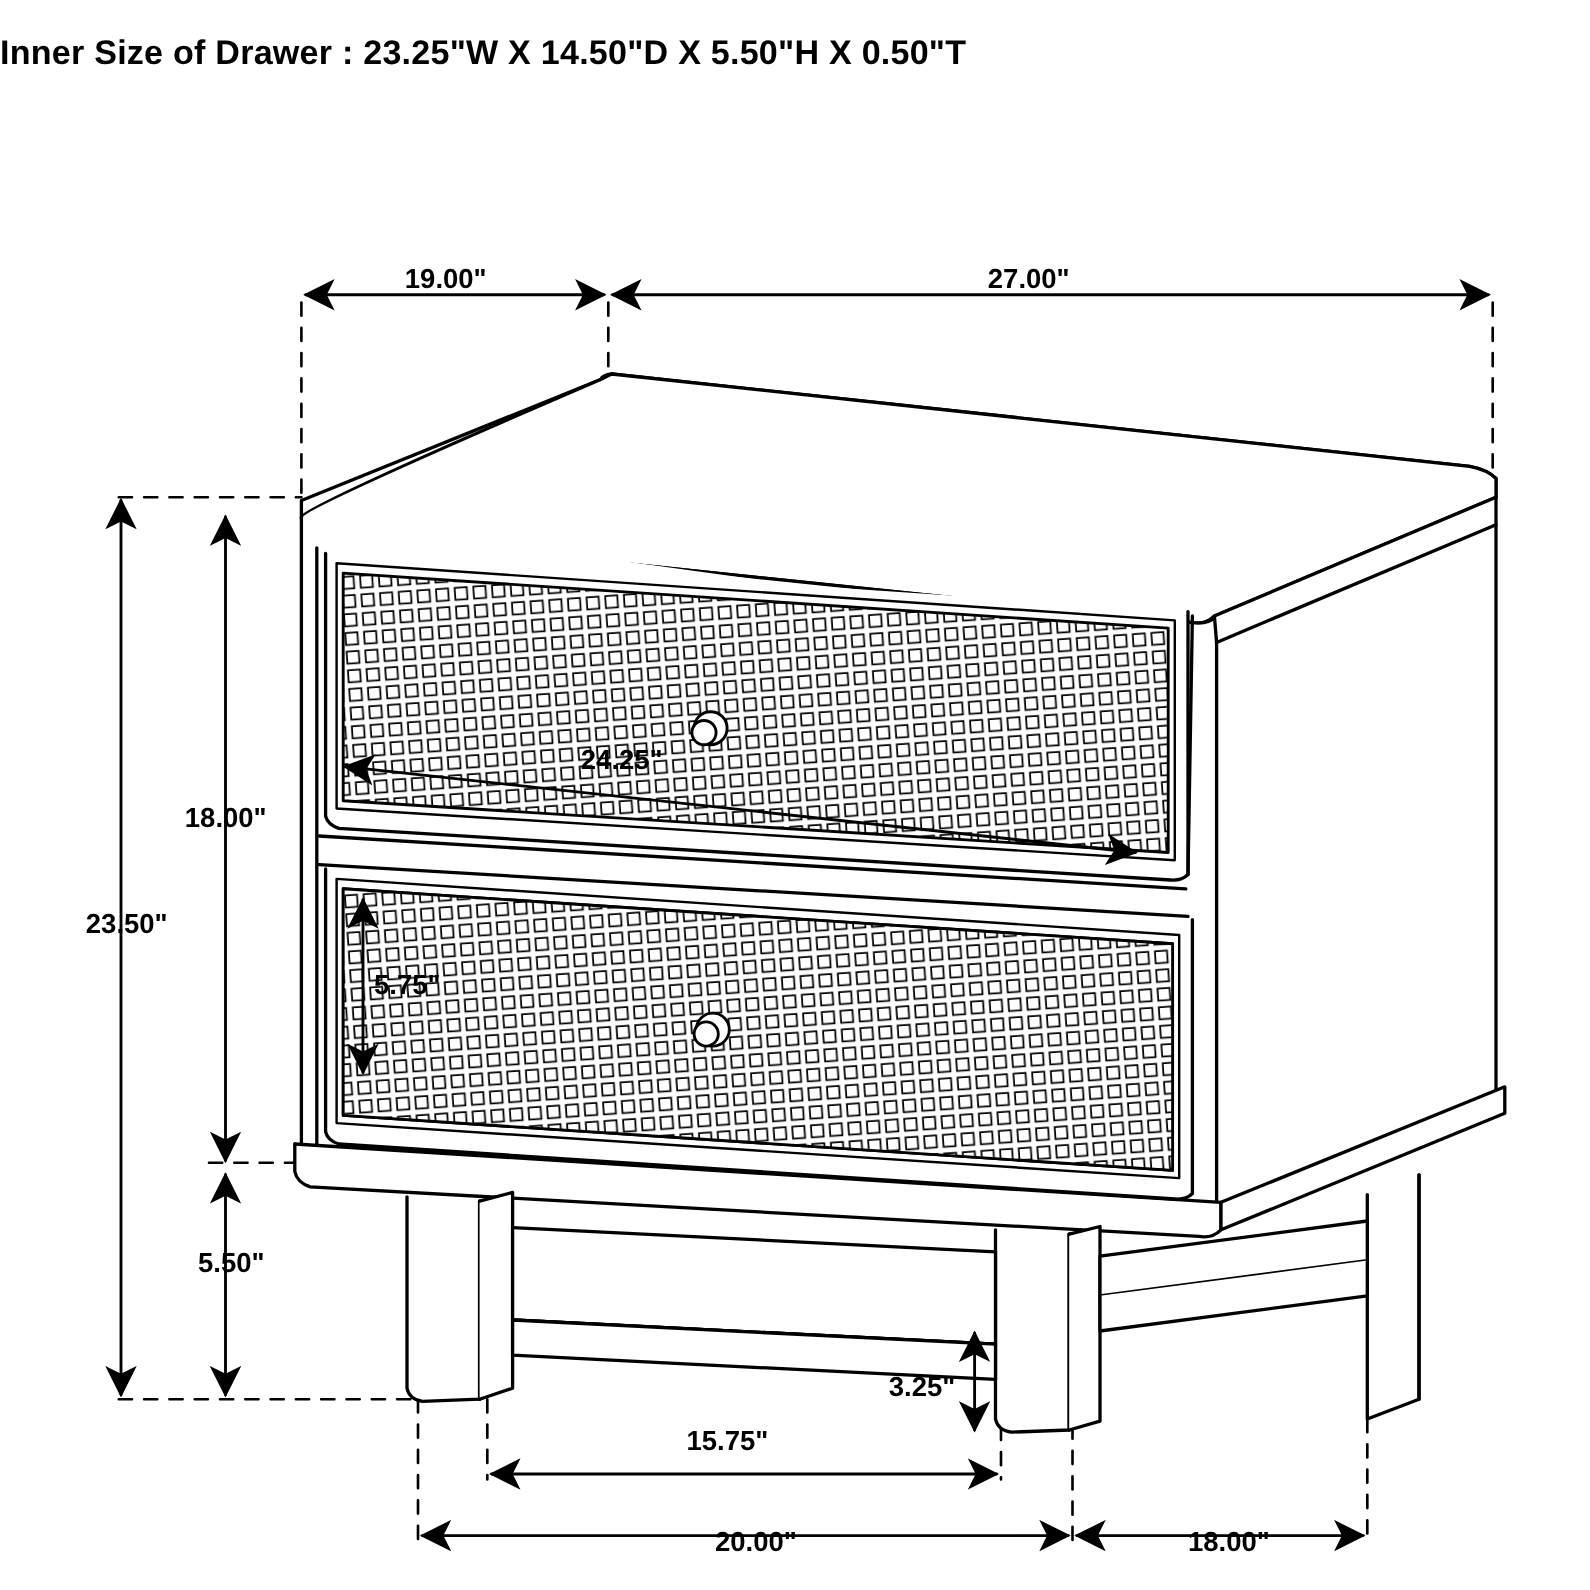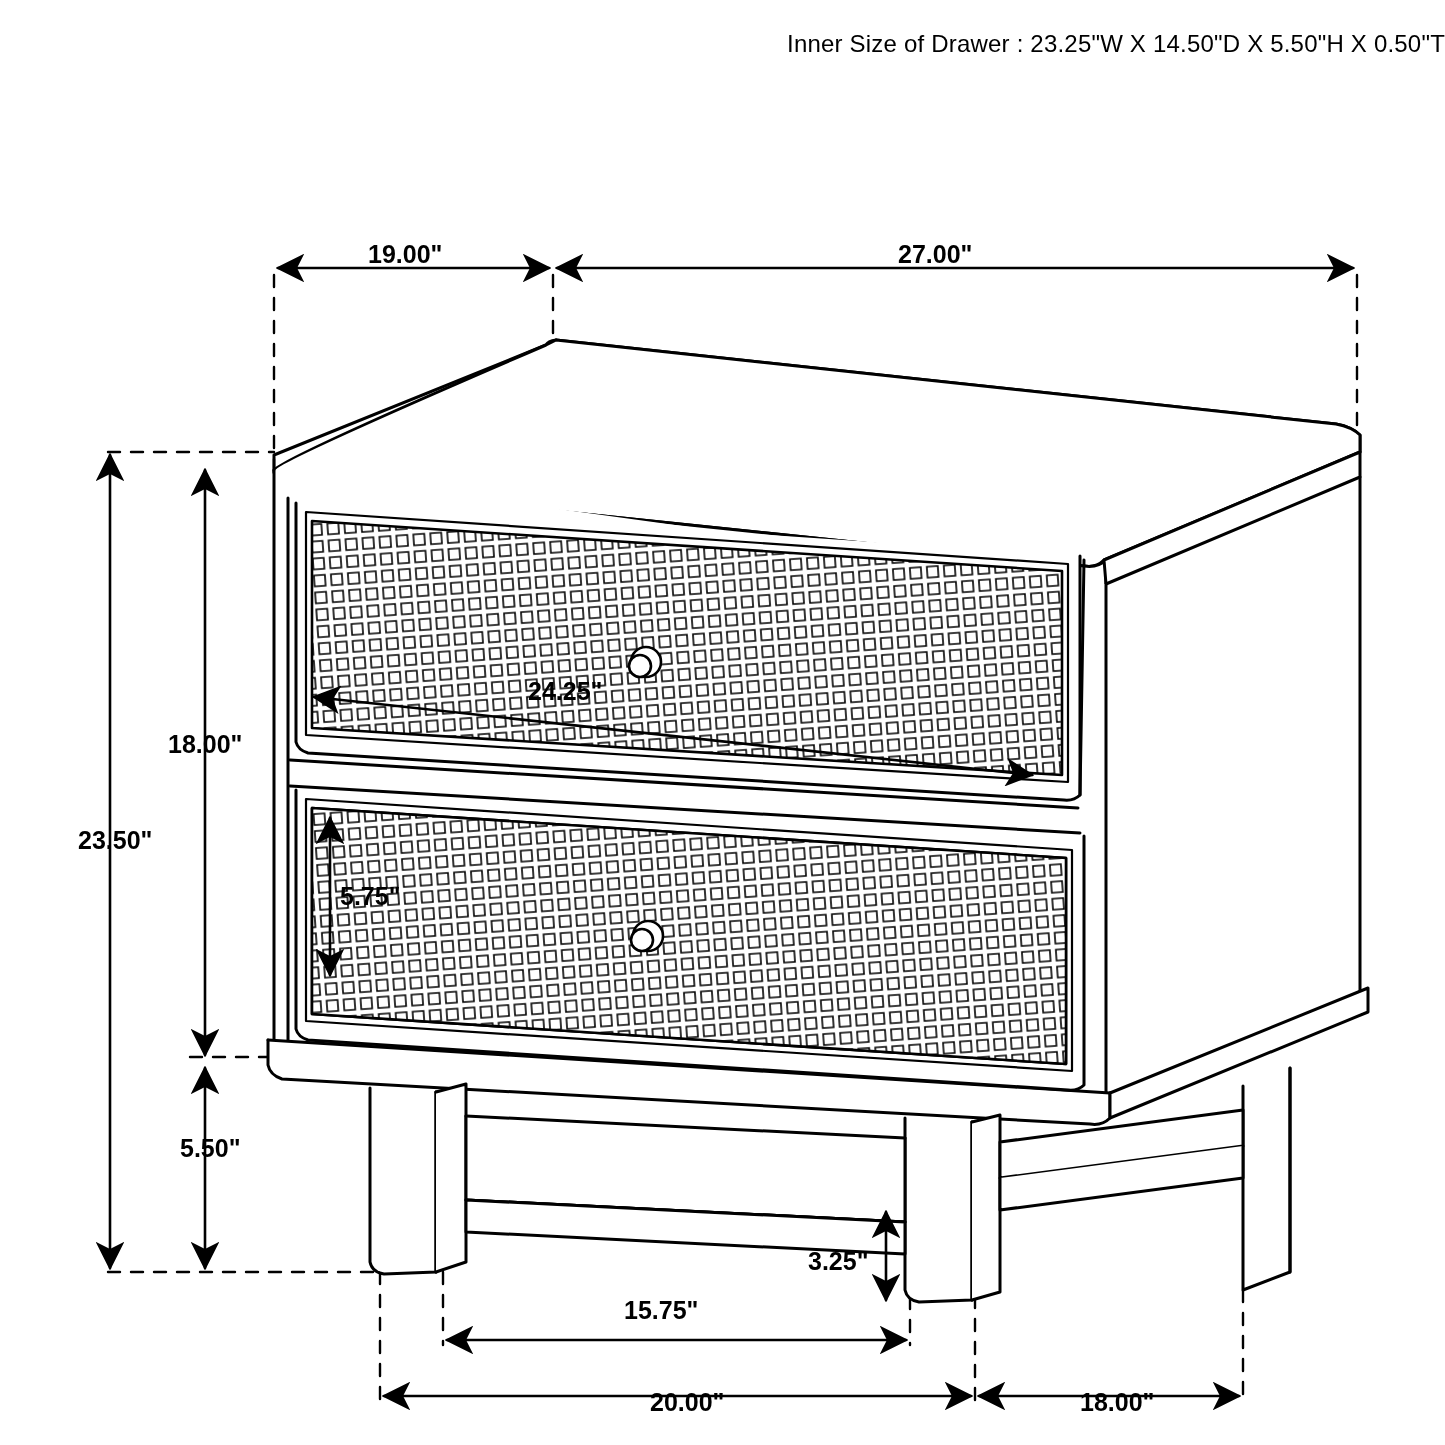--- a/index.html
+++ b/index.html
@@ -25,23 +25,23 @@
     left: 0;
     top: 0;
     width: 1445px;
     height: 1445px;
   }
   .title {
     position: absolute;
     left: 0;
     top: 30px;
     width: 1445px;
-    text-align: right;
-    font-size: 24px;
-    font-weight: normal;
+    text-align: left;
+    font-size: 31px;
+    font-weight: bold;
     letter-spacing: 0.2px;
   }
   .dim {
     position: absolute;
     font-size: 25px;
     font-weight: bold;
     white-space: nowrap;
   }
 </style>
 </head>

